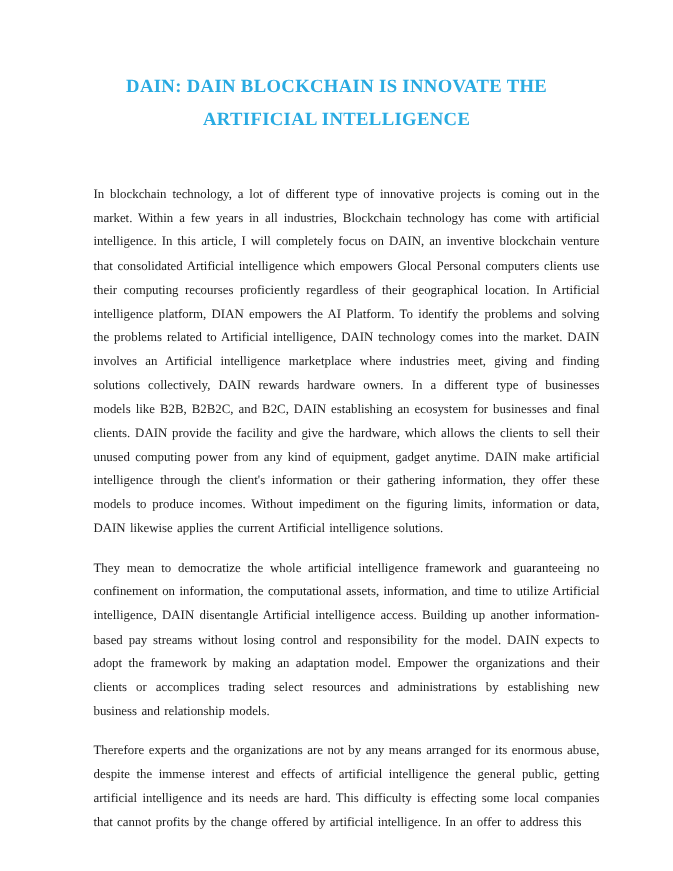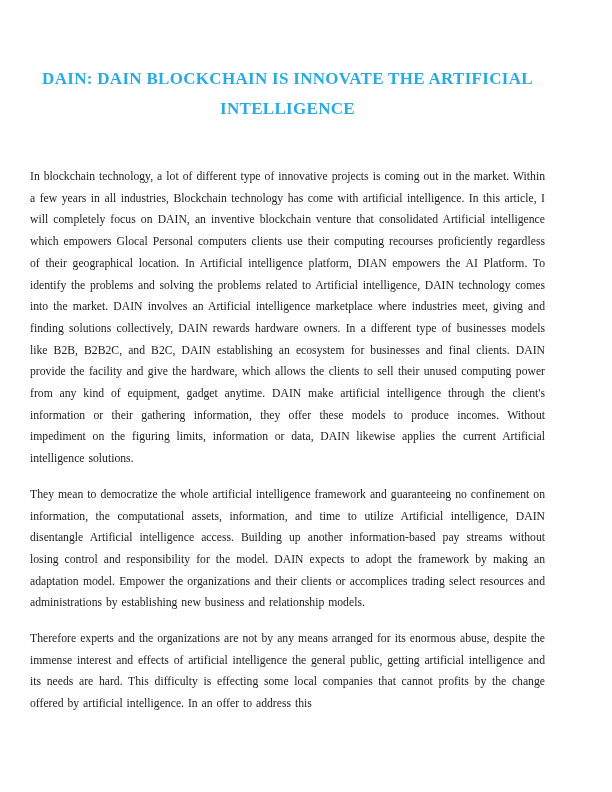--- a/index.html
+++ b/index.html
@@ -10,38 +10,38 @@
   body {
     width: 612px;
     height: 792px;
     overflow: hidden;
     font-family: "Liberation Serif", "DejaVu Serif", serif;
   }
   .page {
     box-sizing: border-box;
     width: 612px;
     height: 687px;
-    padding: 64px 67px 40px 30px;
+    padding: 64px 67px 40px 67px;
     background: var(--color-background, #ffffff);
   }
   .title {
     font-size: 17px;
     font-weight: bold;
     text-align: center;
     color: var(--color-title, #29ABE2);
     line-height: 30px;
     letter-spacing: 0.3px;
     margin: 0 0 42px 0;
   }
   .para {
     font-size: 11.7px;
     line-height: 21.7px;
     text-align: justify;
     color: var(--color-body, #1c1c1c);
-    margin: 0 0 14px 0;
+    margin: 0 0 14px 18px;
     word-spacing: 1px;
   }
 </style>
 </head>
 <body>
 
 <div class="page">
   <h1 class="title">DAIN: DAIN BLOCKCHAIN IS INNOVATE THE ARTIFICIAL INTELLIGENCE</h1>
 
   <p class="para">In blockchain technology, a lot of different type of innovative projects is coming out in the market.  Within a few years in all industries, Blockchain technology has come with artificial intelligence. In this article, I will completely focus on DAIN, an inventive blockchain venture that consolidated Artificial intelligence which empowers Glocal Personal computers clients use their computing recourses proficiently regardless of their geographical location. In Artificial intelligence platform, DIAN empowers the AI Platform. To identify the problems and solving the problems related to Artificial intelligence, DAIN technology comes into the market. DAIN involves an Artificial intelligence marketplace where industries meet, giving and finding solutions collectively, DAIN rewards hardware owners. In a different type of businesses models like B2B, B2B2C, and B2C, DAIN establishing an ecosystem for businesses and final clients. DAIN provide the facility and give the hardware, which allows the clients to sell their unused computing power from any kind of equipment, gadget anytime. DAIN make artificial intelligence through the client's information or their gathering information, they offer these models to produce incomes. Without impediment on the figuring limits, information or data, DAIN likewise applies the current Artificial intelligence solutions.</p>

